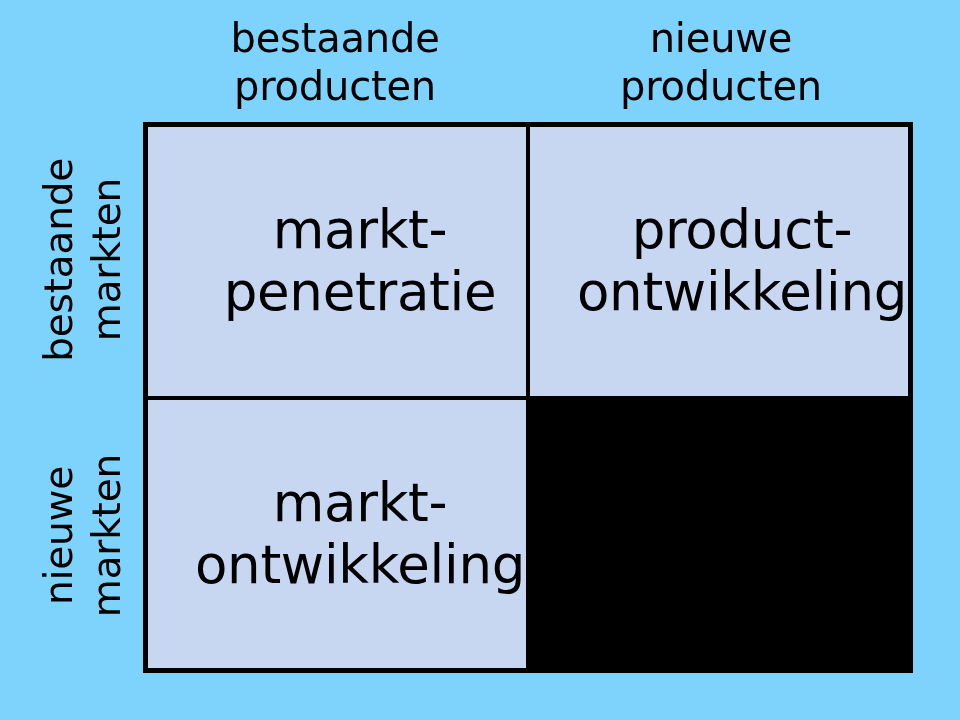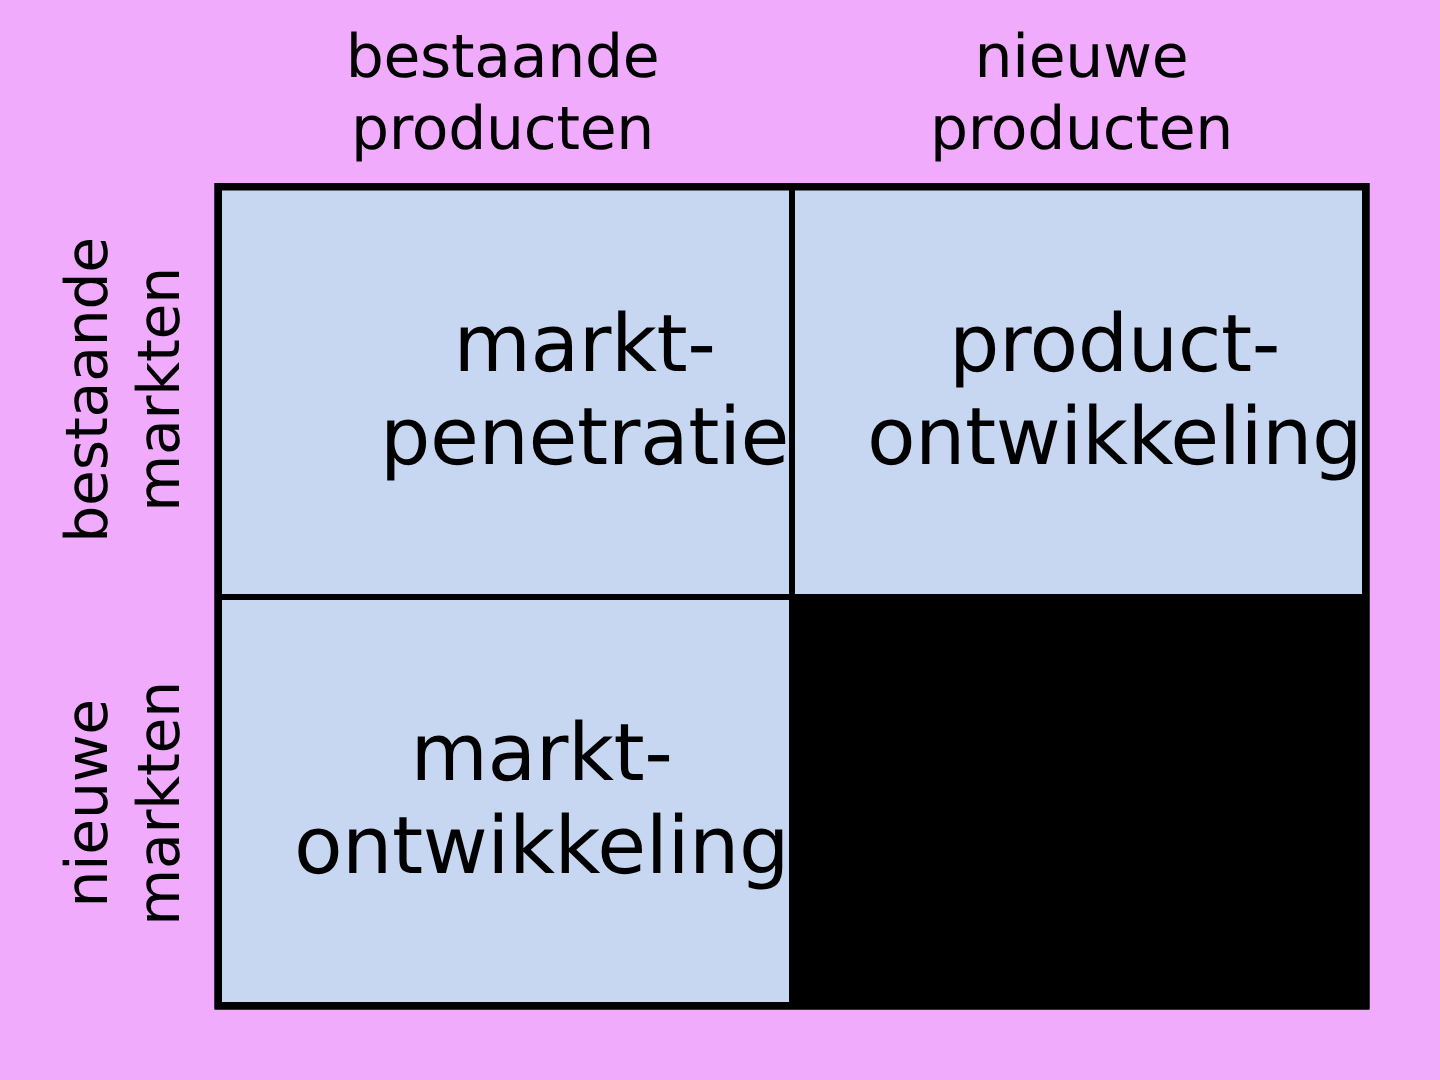--- a/index.html
+++ b/index.html
@@ -12,21 +12,21 @@
     height: 720px;
     font-family: "DejaVu Sans", sans-serif;
     color: #000000;
     overflow: hidden;
   }
 
   #canvas {
     position: relative;
     width: 960px;
     height: 720px;
-    background: #f0abfc;
+    background: #7dd3fc;
   }
 
   
   .col-header {
     position: absolute;
     top: 14px;
     height: 96px;
     font-size: 40px;
     line-height: 48px;
     text-align: center;
@@ -75,21 +75,21 @@
     background: #000000;
     display: grid;
     grid-template-columns: 1fr 1fr;
     grid-template-rows: 1fr 1fr;
     gap: 4px;
   }
   .cell {
     background: #c7d7f2;
     display: flex;
     align-items: center;
-    justify-content: flex-end;
+    justify-content: center;
     text-align: center;
     padding-left: 46px;
   }
   .cell-text {
     font-size: 53px;
     line-height: 62px;
     white-space: pre-line;
     letter-spacing: -0.3px;
     color: #000000;
   }

